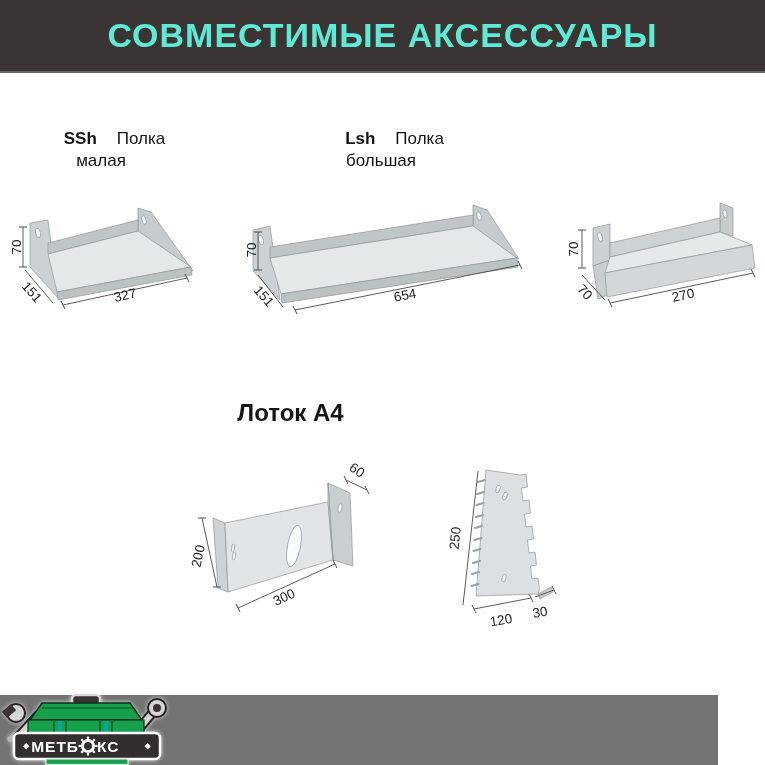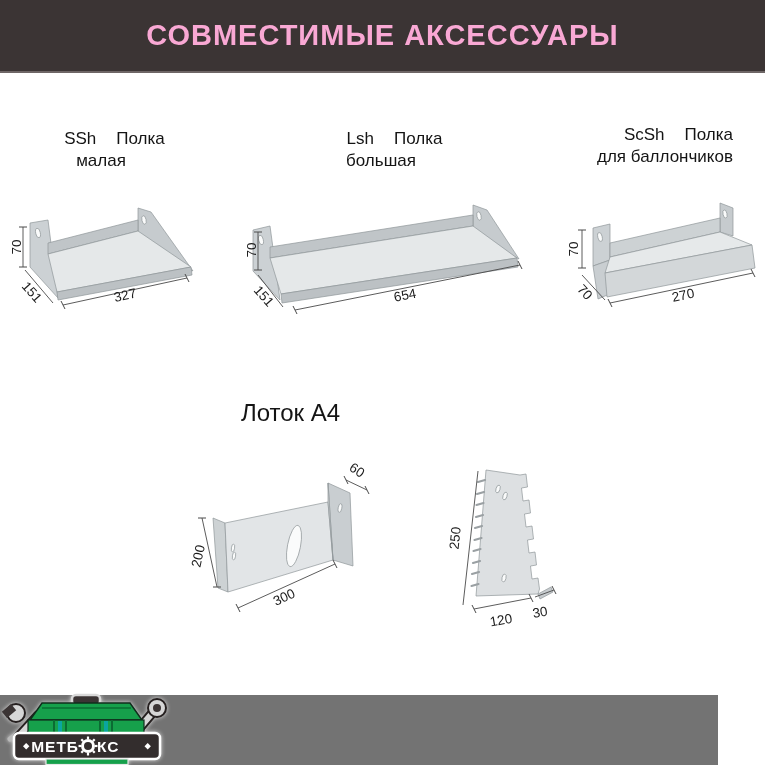--- a/index.html
+++ b/index.html
@@ -1,25 +1,25 @@
 <!DOCTYPE html>
 <html><head>
 <meta charset="utf-8">
 <style>
   html,body{margin:0;padding:0;background:#fff;}
   .page{position:relative;width:765px;height:765px;background:#ffffff;overflow:hidden;
         font-family:"Liberation Sans",sans-serif;}
   .header{position:absolute;left:0;top:0;width:765px;height:71px;background:#3b3434;
           border-bottom:2px solid #6e6666;display:flex;align-items:center;justify-content:center;}
-  .header-title{color:#f9a8d4;font-weight:bold;font-size:29px;letter-spacing:1px;white-space:nowrap;}
+  .header-title{color:#5eead4;font-weight:bold;font-size:34px;letter-spacing:1px;white-space:nowrap;}
   .footer{position:absolute;left:0;top:695px;width:718px;height:70px;background:#737373;}
   .logo-svg{position:absolute;left:2px;top:-2px;width:172px;height:74px;overflow:visible;
             filter:drop-shadow(0 0 2px rgba(255,255,255,0.75));}
   .ptitle{position:absolute;text-align:center;font-size:17px;line-height:22px;color:#141414;}
-  .ptitle b{font-weight:normal;margin-left:27px;}
+  .ptitle b{font-weight:bold;margin-left:27px;}
   .ptitle .pname{margin-left:20px;}
   .ptitle.big{font-size:24px;font-weight:bold;}
   svg.fig{position:absolute;overflow:visible;}
   svg.fig text{font-size:13.5px;fill:#1c1c1c;font-family:"Liberation Sans",sans-serif;}
   .metal-stroke{stroke:#8f9699;stroke-width:0.7;stroke-linejoin:round;}
   .dimline{stroke:#4a4a4a;stroke-width:0.9;}
   .tick{stroke:#4a4a4a;stroke-width:1;}
   .hole{fill:#fafbfb;stroke:#8f9699;stroke-width:0.7;}
   .slotdash{stroke:#9aa0a3;stroke-width:2.2;stroke-linecap:round;}
 </style>
@@ -33,24 +33,20 @@
   </div>
 
   <div class="ptitle" style="left:11px;top:128px;width:180px;">
     <b>SSh</b><span class="pname">Полка малая</span>
   </div>
 
   <div class="ptitle" style="left:291px;top:128px;width:180px;">
     <b>Lsh</b><span class="pname">Полка большая</span>
   </div>
 
-  <div class="ptitle" style="left:574px;top:124px;width:182px;">
-    <div><b>ScSh</b><span class="pname">Полка</span></div>
-    <div>для баллончиков</div>
-  </div>
 
   <div class="ptitle big" style="left:187px;top:402px;width:180px;">
     <b>Лоток А4</b>
   </div>
 
 
   <svg class="fig" style="left:5px;top:183px;" width="200" height="140" viewBox="0 0 200 140">
     <g class="metal-stroke">
       <polygon points="25,40 43,37 53,115 25,84" fill="#ccd1d4"></polygon>
       <polygon points="133,25 146,29 188,88 133,62" fill="#c6cbce"></polygon>

